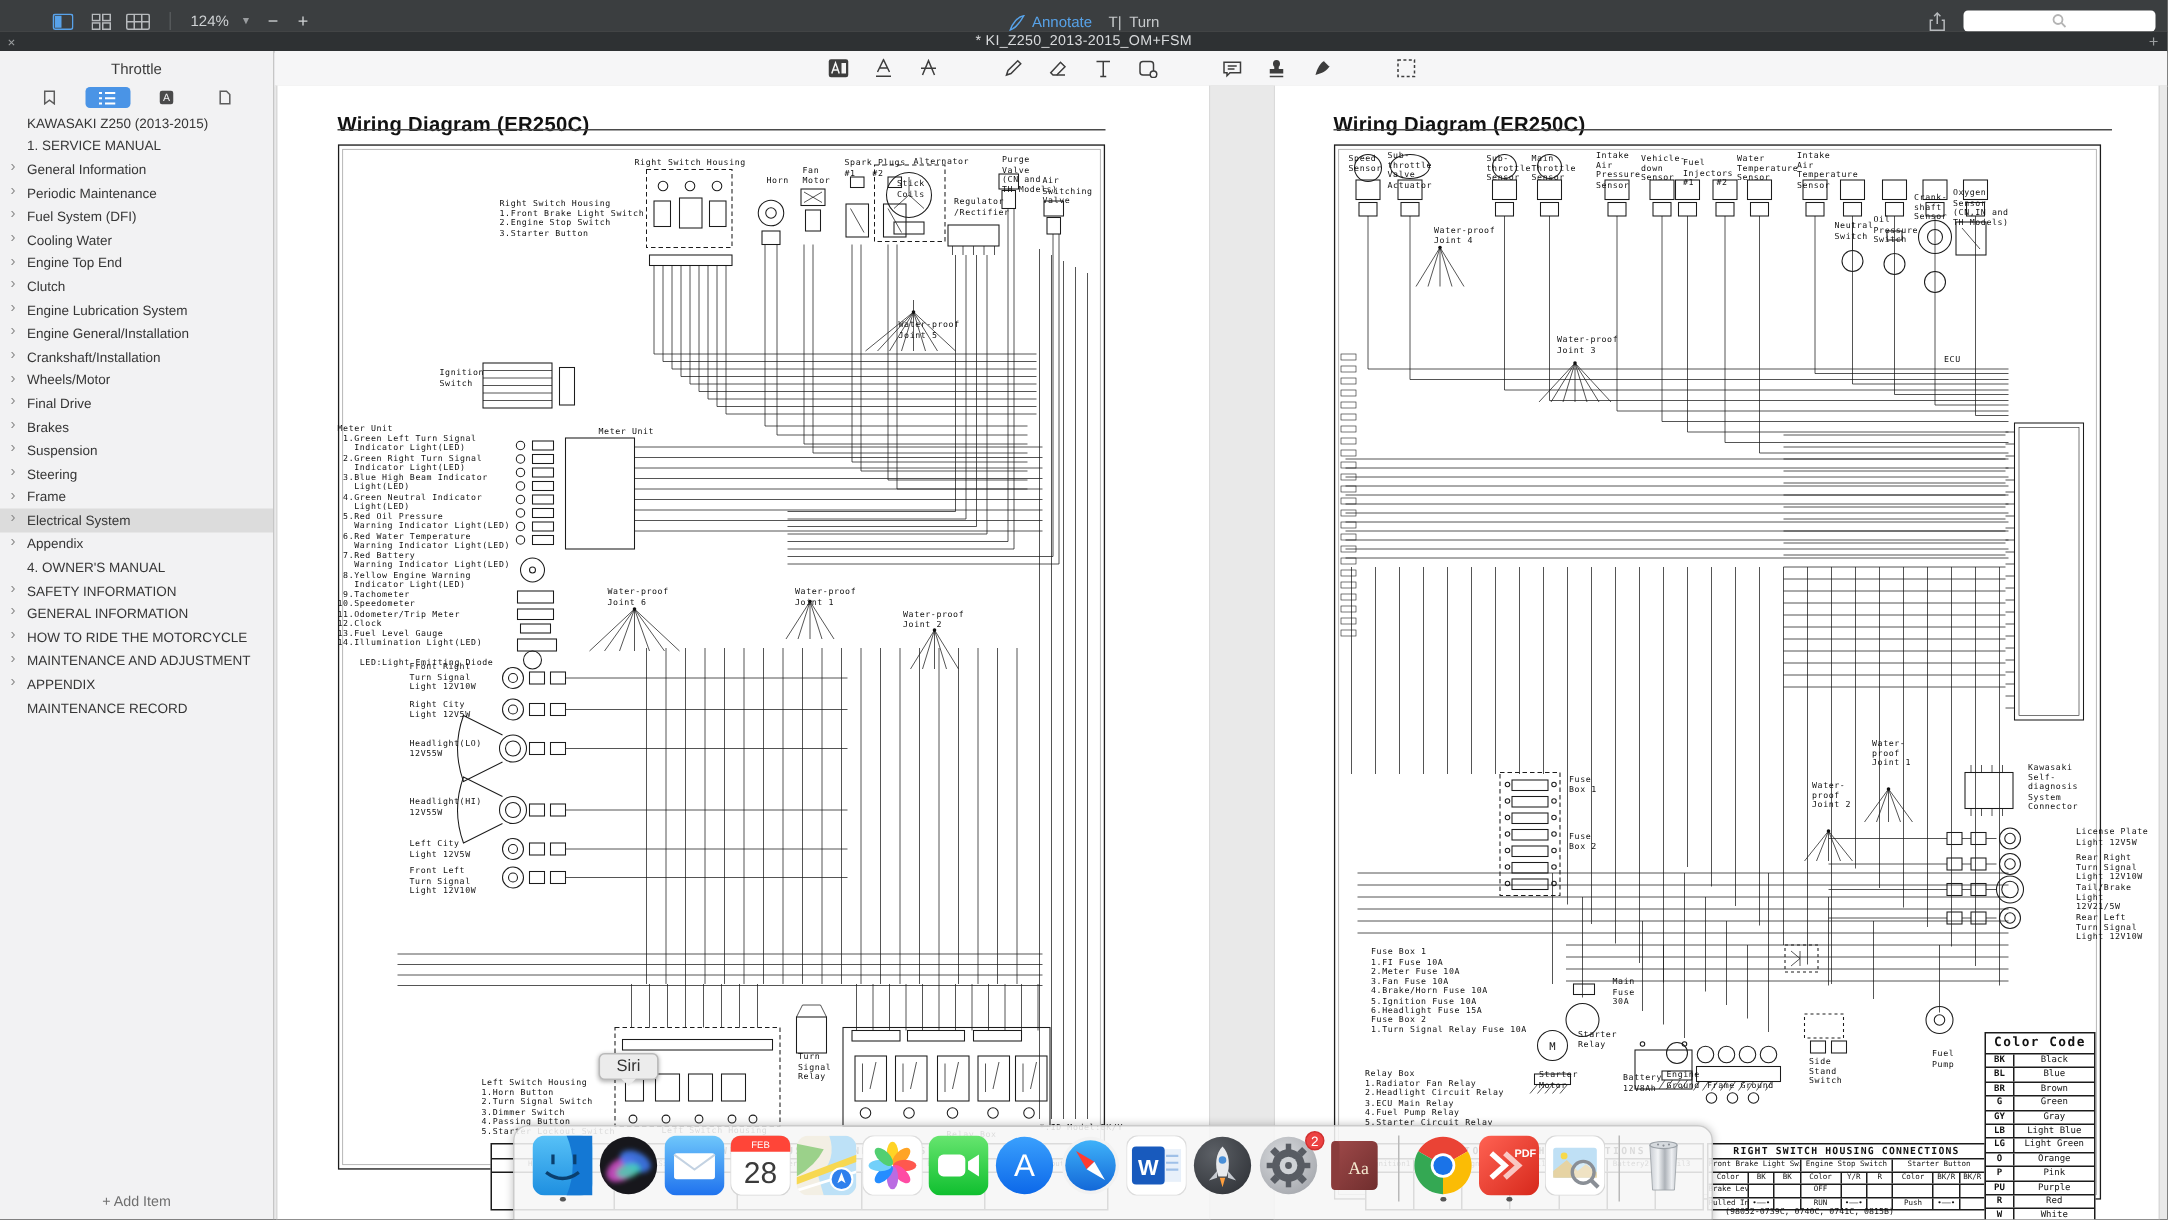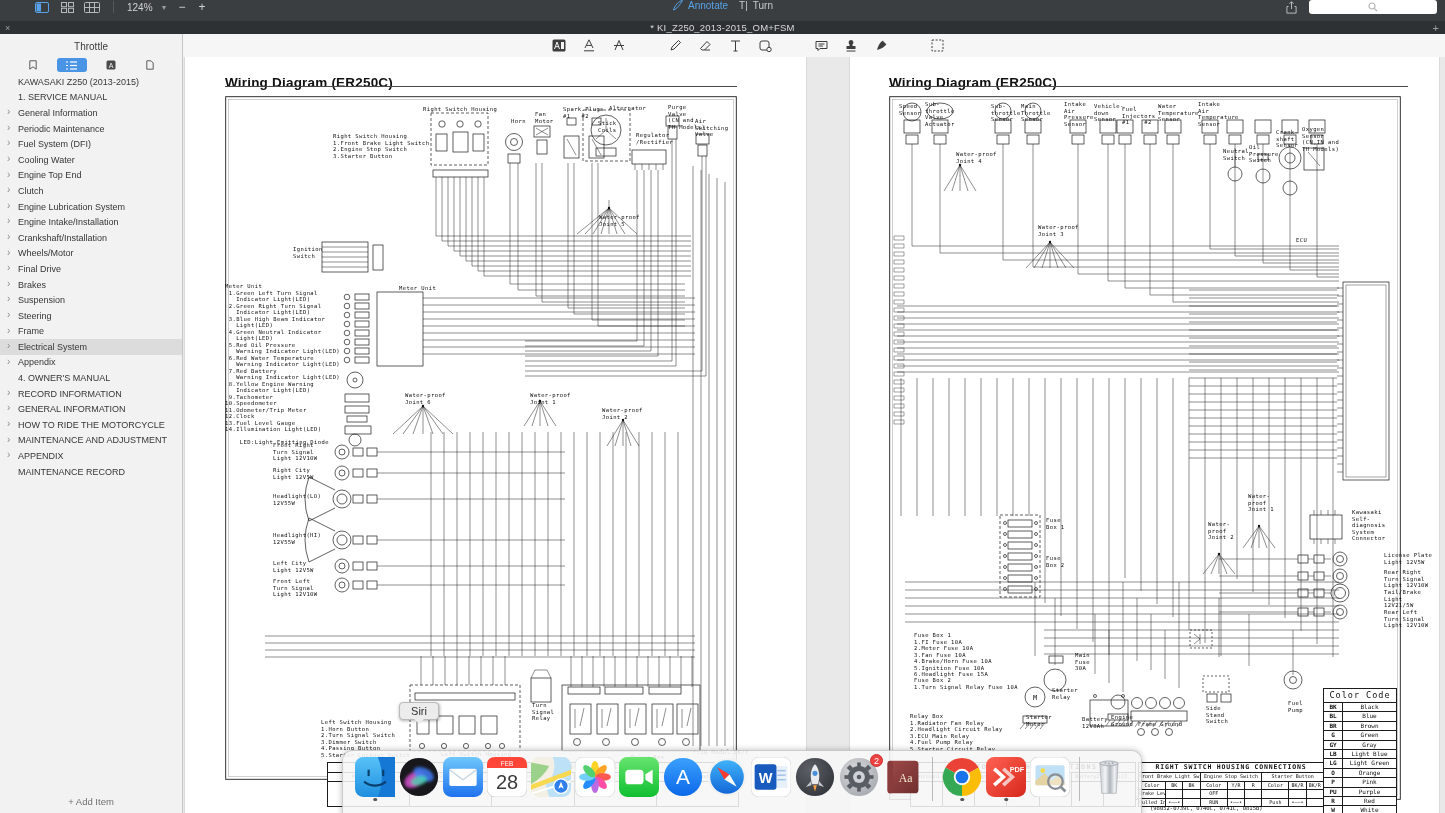--- a/index.html
+++ b/index.html
@@ -1,20 +1,20 @@
 <!DOCTYPE html>
 <html><head>
 <meta charset="utf-8">
 <style>
   html,body{margin:0;padding:0;background:#111;}
   .app{position:relative;width:1445px;height:813px;overflow:hidden;background:#e9e9e9;
        font-family:"Liberation Sans",sans-serif;-webkit-font-smoothing:antialiased;}
   
   .titlebar{position:absolute;top:0;left:0;right:0;height:21px;background:#3b3e40;
-    border-bottom:1px solid #737373;display:flex;align-items:flex-start;color:#c7cacc;font-size:10px;}
+    border-bottom:1px solid #737373;display:flex;align-items:flex-end;color:#c7cacc;font-size:10px;}
   .tb-left{display:flex;align-items:center;gap:9px;padding-left:34px;}
   .tb-ic{width:16px;height:13px;display:flex;align-items:center;justify-content:center;cursor:pointer;}
   .tb-sep{width:1px;height:12px;background:#55585a;margin:0 4px;}
   .zoomctl{display:flex;align-items:center;gap:8px;color:#cfd2d4;}
   .zoomctl .chev{font-size:7px;color:#9a9da0;}
   .zbtn{font-size:12px;color:#cfd2d4;cursor:pointer;padding:0 2px;}
   .tb-center{position:absolute;left:50%;transform:translateX(-50%);display:flex;align-items:center;gap:11px;}
   .mode{display:flex;align-items:center;gap:5px;cursor:pointer;}
   .mode.annotate{color:#57a2e8;}
   .mode .t-edit-glyph{font-size:10px;color:#c7cacc;}
@@ -73,21 +73,21 @@
   .bt-cell{flex:1;border-right:1px solid #1c1c1c;font-size:5px;line-height:7.5px;text-align:center;
      white-space:nowrap;overflow:hidden;}
   .bt-cell:last-child{border-right:none;}
   .bt-body{height:24px;display:flex;}
   .bt-bodycol{flex:1;border-right:1px solid #1c1c1c;}
   .bt-bodycol:last-child{border-right:none;}
   .footnote{position:absolute;font:5.5px "DejaVu Sans Mono",monospace;color:#111;white-space:nowrap;z-index:3;}
   
   .cctable{position:absolute;left:473px;top:631px;width:72px;background:#fff;border:1.4px solid #1c1c1c;z-index:3;
      font-family:"DejaVu Sans Mono",monospace;color:#111;}
-  .cc-title{border-bottom:1px solid #1c1c1c;text-align:center;font-size:8.5px;font-weight:normal;line-height:13px;letter-spacing:1px;}
+  .cc-title{border-bottom:1px solid #1c1c1c;text-align:center;font-size:8.5px;font-weight:bold;line-height:13px;letter-spacing:1px;}
   .cc-row{display:flex;border-bottom:1px solid #1c1c1c;height:8.4px;}
   .cc-row:last-child{border-bottom:none;}
   .cc-code{width:18px;border-right:1px solid #1c1c1c;font-size:6px;font-weight:bold;text-align:center;line-height:8.4px;}
   .cc-name{flex:1;font-size:6px;text-align:center;line-height:8.4px;white-space:nowrap;overflow:hidden;}
   
   .dock{position:absolute;left:342px;bottom:-9px;height:64px;z-index:20;
      background:rgba(246,246,246,.88);border:1px solid rgba(0,0,0,.18);border-radius:10px;
      display:flex;align-items:flex-start;padding:6px 12px 0 12px;gap:4px;box-shadow:0 0 6px rgba(0,0,0,.25);}
   .dock-item{position:relative;width:40px;height:46px;flex:none;cursor:pointer;}
   .dock-item .ic{width:40px;height:40px;}
@@ -244,21 +244,21 @@
           <div class="o-row">
             <span class="chev">›</span>
             <span class="olabel">Clutch</span>
           </div>
           <div class="o-row">
             <span class="chev">›</span>
             <span class="olabel">Engine Lubrication System</span>
           </div>
           <div class="o-row">
             <span class="chev">›</span>
-            <span class="olabel">Engine Intake/Installation</span>
+            <span class="olabel">Engine General/Installation</span>
           </div>
           <div class="o-row">
             <span class="chev">›</span>
             <span class="olabel">Crankshaft/Installation</span>
           </div>
           <div class="o-row">
             <span class="chev">›</span>
             <span class="olabel">Wheels/Motor</span>
           </div>
           <div class="o-row">
@@ -288,21 +288,21 @@
           <div class="o-row">
             <span class="chev">›</span>
             <span class="olabel">Appendix</span>
           </div>
           <div class="o-row">
             <span class="chev"></span>
             <span class="olabel">4. OWNER'S MANUAL</span>
           </div>
           <div class="o-row">
             <span class="chev">›</span>
-            <span class="olabel">RECORD INFORMATION</span>
+            <span class="olabel">SAFETY INFORMATION</span>
           </div>
           <div class="o-row">
             <span class="chev">›</span>
             <span class="olabel">GENERAL INFORMATION</span>
           </div>
           <div class="o-row">
             <span class="chev">›</span>
             <span class="olabel">HOW TO RIDE THE MOTORCYCLE</span>
           </div>
           <div class="o-row">

